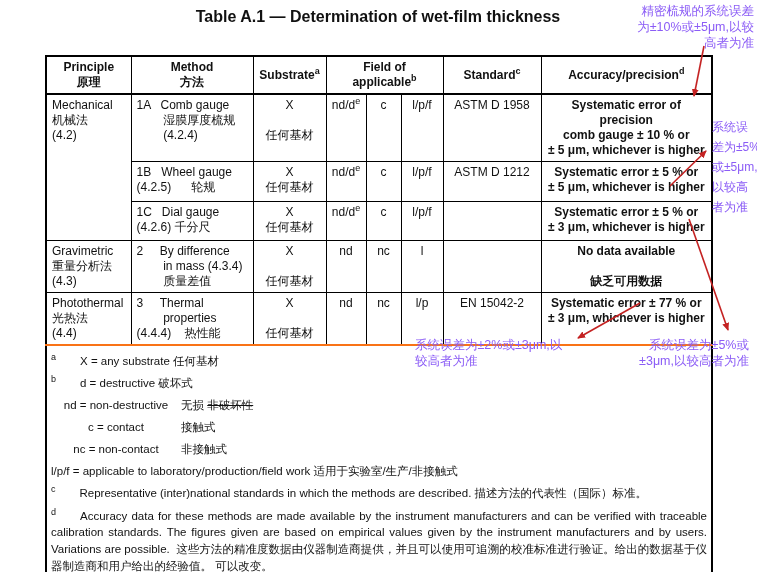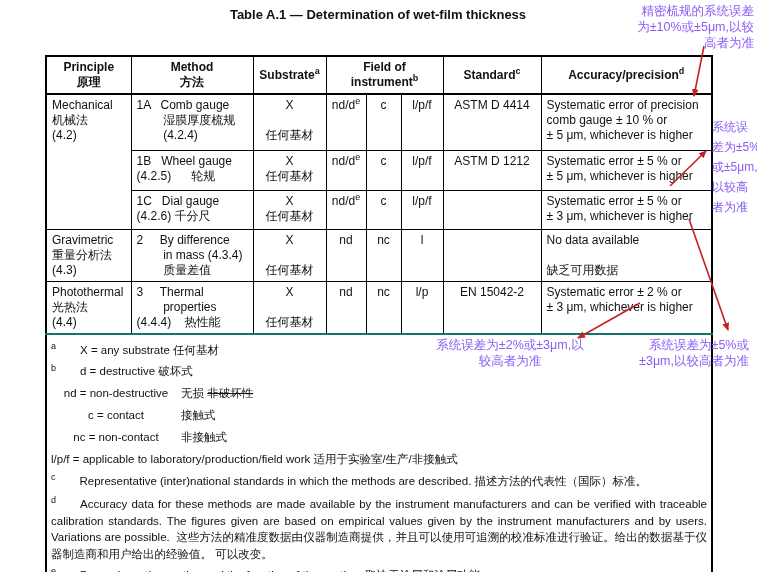--- a/index.html
+++ b/index.html
@@ -1,39 +1,39 @@
 <!DOCTYPE html>
 <html><head>
 <meta charset="utf-8">
 <style>
   html,body{margin:0;padding:0;background:#e8e8e8;}
   .page{position:relative;width:757px;height:572px;background:#ffffff;overflow:hidden;
         font-family:"Liberation Sans",sans-serif;color:#111;}
   .title-block{position:absolute;top:6px;left:45px;width:666px;text-align:center;
-        font-weight:bold;font-size:13px;line-height:1.35;}
+        font-weight:bold;font-size:16px;line-height:1.35;}
   table.main{position:absolute;top:55px;left:45px;width:666px;border-collapse:collapse;
         table-layout:fixed;font-size:12px;border:2px solid #000;}
   td,th{border:1px solid #000;vertical-align:top;padding:3px 5px;
         white-space:pre-wrap;line-height:1.25;overflow:hidden;}
   thead th{border-bottom:2px solid #000;text-align:center;vertical-align:middle;
         font-weight:bold;font-size:12px;}
-  tr.last-data td{border-bottom:2px solid #0f766e;}
+  tr.last-data td{border-bottom:2px solid #f97316;}
   td.c{text-align:center;}
-  td.accuracy{text-align:left;}
+  td.accuracy{text-align:center;font-weight:bold;}
   td.fncell{padding:8px 4px 4px 4px;font-size:11.5px;white-space:normal;}
   sup{font-size:9px;line-height:0;}
   .fn{margin-bottom:7px;line-height:1.3;}
   .fn>sup{margin-right:24px;}
   .fn .term{display:inline-block;width:130px;text-align:center;}
   .fn s{text-decoration:line-through;}
   .fn.justify{text-align:justify;line-height:1.45;margin-bottom:5px;white-space:pre-wrap;}
   .annot{position:absolute;color:#8b5cf6;font-size:12.5px;white-space:pre;line-height:1.28;z-index:4;}
   .annot.top{top:3px;right:3px;text-align:right;}
   .annot.side{top:118px;left:712px;font-size:12px;line-height:1.66;}
-  .annot.bc{top:337px;left:415px;width:190px;text-align:center;}
+  .annot.bc{top:337px;left:415px;width:190px;}
   .annot.br{top:337px;right:8px;text-align:right;}
   svg.arrows{position:absolute;top:0;left:0;z-index:5;pointer-events:none;}
 </style>
 </head>
 <body>
 
 <div class="page">
 
   <div class="title-block">
     <div>Table A.1 — Determination of wet-film thickness</div>
@@ -75,40 +75,40 @@
       <col style="width:98px">
         <col style="width:171px">
     </colgroup>
     <thead>
       <tr style="height:37px">
         <th>Principle
 原理</th>
         <th>Method
 方法</th>
         <th><span>Substrate</span><sup>a</sup></th>
-        <th colspan="3"><span>Field of instrument</span><sup>b</sup></th>
+        <th colspan="3"><span>Field of applicable</span><sup>b</sup></th>
         <th><span>Standard</span><sup>c</sup></th>
         <th><span>Accuracy/precision</span><sup>d</sup></th>
       </tr>
     </thead>
     <tbody>
       <tr style="height:56px">
         <td rowspan="3">Mechanical
 机械法
 (4.2)</td>
         <td>1A   Comb gauge
         湿膜厚度梳规
         (4.2.4)</td>
         <td class="c">X
 
 任何基材</td>
         <td class="c"><span>nd/d</span><sup>e</sup></td>
         <td class="c">c</td>
         <td class="c">l/p/f</td>
-        <td class="c">ASTM D 4414</td>
+        <td class="c">ASTM D 1958</td>
         <td class="accuracy">Systematic error of precision
 comb gauge ± 10 % or
 ± 5 μm, whichever is higher</td>
       </tr>
       <tr style="height:40px">
         <td>1B   Wheel gauge
 (4.2.5)      轮规</td>
         <td class="c">X
 任何基材</td>
         <td class="c"><span>nd/d</span><sup>e</sup></td>
@@ -155,21 +155,21 @@
         <td>3     Thermal
         properties
 (4.4.4)    热性能</td>
         <td class="c">X
 
 任何基材</td>
         <td class="c">nd</td>
         <td class="c">nc</td>
         <td class="c">l/p</td>
         <td class="c">EN 15042-2</td>
-        <td class="accuracy">Systematic error ± 2 % or
+        <td class="accuracy">Systematic error ± 77 % or
 ± 3 μm, whichever is higher</td>
       </tr>
       <tr style="height:233px">
         <td class="fncell" colspan="8">
           <div class="fn"><sup>a</sup><span>X = any substrate 任何基材</span></div>
           <div class="fn"><sup>b</sup><span>d = destructive 破坏式</span></div>
           <div class="fn"><span class="term">nd = non-destructive</span><span>无损 </span><s>非破坏性</s></div>
           <div class="fn"><span class="term">c = contact</span><span>接触式</span></div>
           <div class="fn"><span class="term">nc = non-contact</span><span>非接触式</span></div>
           <div class="fn"><span>l/p/f = applicable to laboratory/production/field work 适用于实验室/生产/非接触式</span></div>

